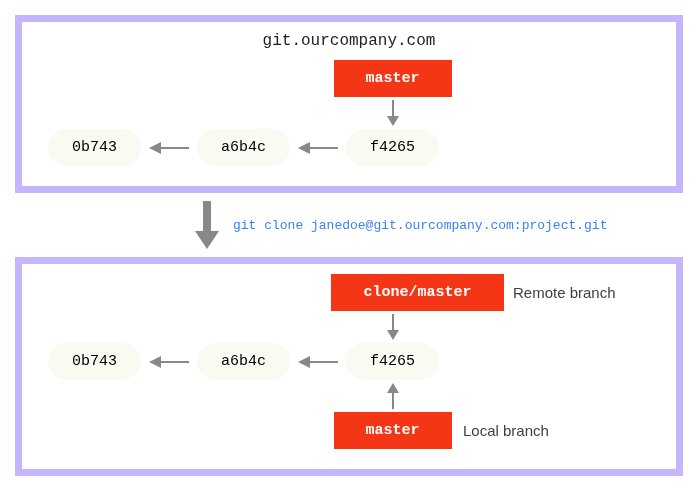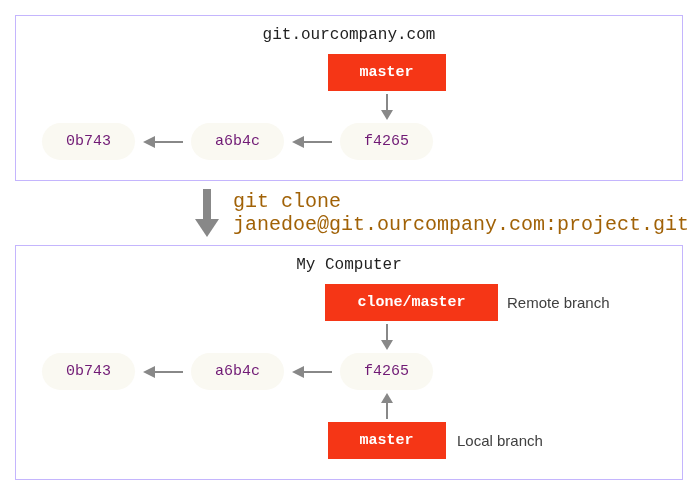--- a/index.html
+++ b/index.html
@@ -4,42 +4,42 @@
 <style>
   body {
     margin: 0;
     padding: 15px;
     font-family: "Courier New", Courier, monospace;
     background: #ffffff;
     width: 698px;
     box-sizing: border-box;
   }
   .panel {
-    border: 1px solid #c4b5fd;
+    border: 7px solid #c4b5fd;
     padding: 10px 20px 20px 20px;
     position: relative;
   }
   .panel-title {
     text-align: center;
     font-size: 16px;
     margin-bottom: 10px;
     color: #222;
   }
   .row {
     display: flex;
     align-items: center;
     justify-content: flex-start;
     gap: 0;
   }
   .commit {
     background: #faf9f2;
     border-radius: 20px;
     padding: 10px 24px;
     font-size: 15px;
-    color: #701a75;
+    color: #000000;
     font-family: "Courier New", monospace;
   }
   .branch {
     background: #f53616;
     color: #fff;
     padding: 10px 32px;
     font-size: 15px;
     font-weight: bold;
     font-family: "Courier New", monospace;
   }
@@ -77,23 +77,23 @@
     align-items: center;
     margin: 8px 0 8px 0;
   }
   .big-arrow {
     width: 24px;
     height: 48px;
     margin-left: 180px;
     margin-right: 14px;
   }
   .clone-text {
-    font-size: 20px;
+    font-size: 13px;
     font-family: "Courier New", monospace;
-    color: #a16207;
+    color: #3b82f6;
   }
   .commit-wrap { width: 105px; display:flex; justify-content:center; }
   .arrow-slot { width: 44px; display:flex; justify-content:center; }
 </style>
 </head>
 <body>
 
 <div class="panel">
   <div class="panel-title">git.ourcompany.com</div>
 
@@ -146,21 +146,20 @@
   <div class="big-arrow">
     <svg viewBox="0 0 24 48" width="24" height="48">
       <rect x="8" y="0" width="8" height="32" fill="#888"></rect>
       <polygon points="12,48 0,30 24,30" fill="#888"></polygon>
     </svg>
   </div>
   <div class="clone-text">git clone janedoe@git.ourcompany.com:project.git</div>
 </div>
 
 <div class="panel">
-  <div class="panel-title">My Computer</div>
 
   <div class="row">
     <div class="commit-wrap"></div>
     <div class="arrow-slot"></div>
     <div class="commit-wrap"></div>
     <div class="arrow-slot"></div>
     <div class="stack-col" style="width:155px;">
       <div style="display:flex;align-items:center;">
         <div class="branch">clone/master</div>
       </div>

